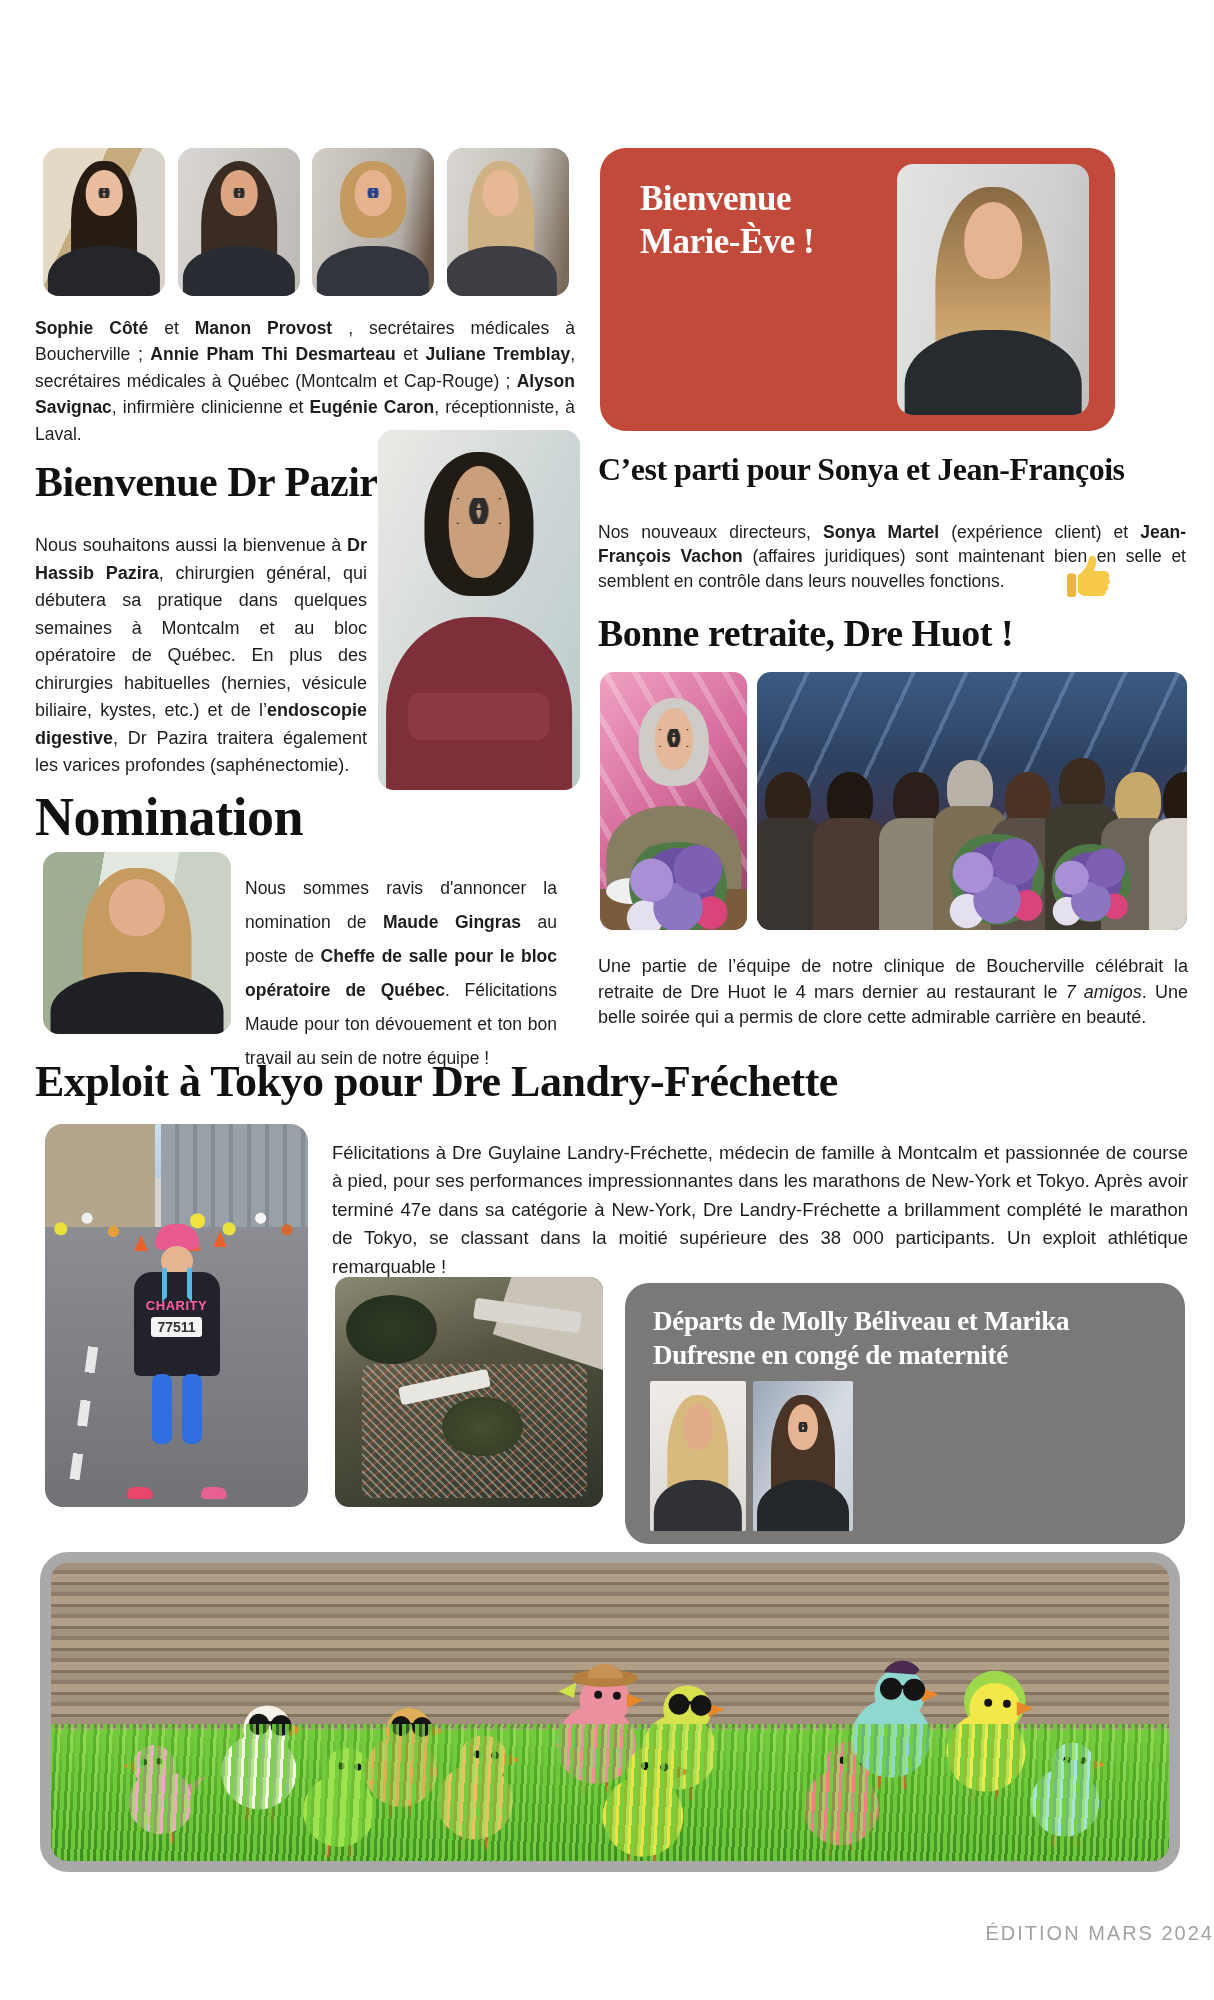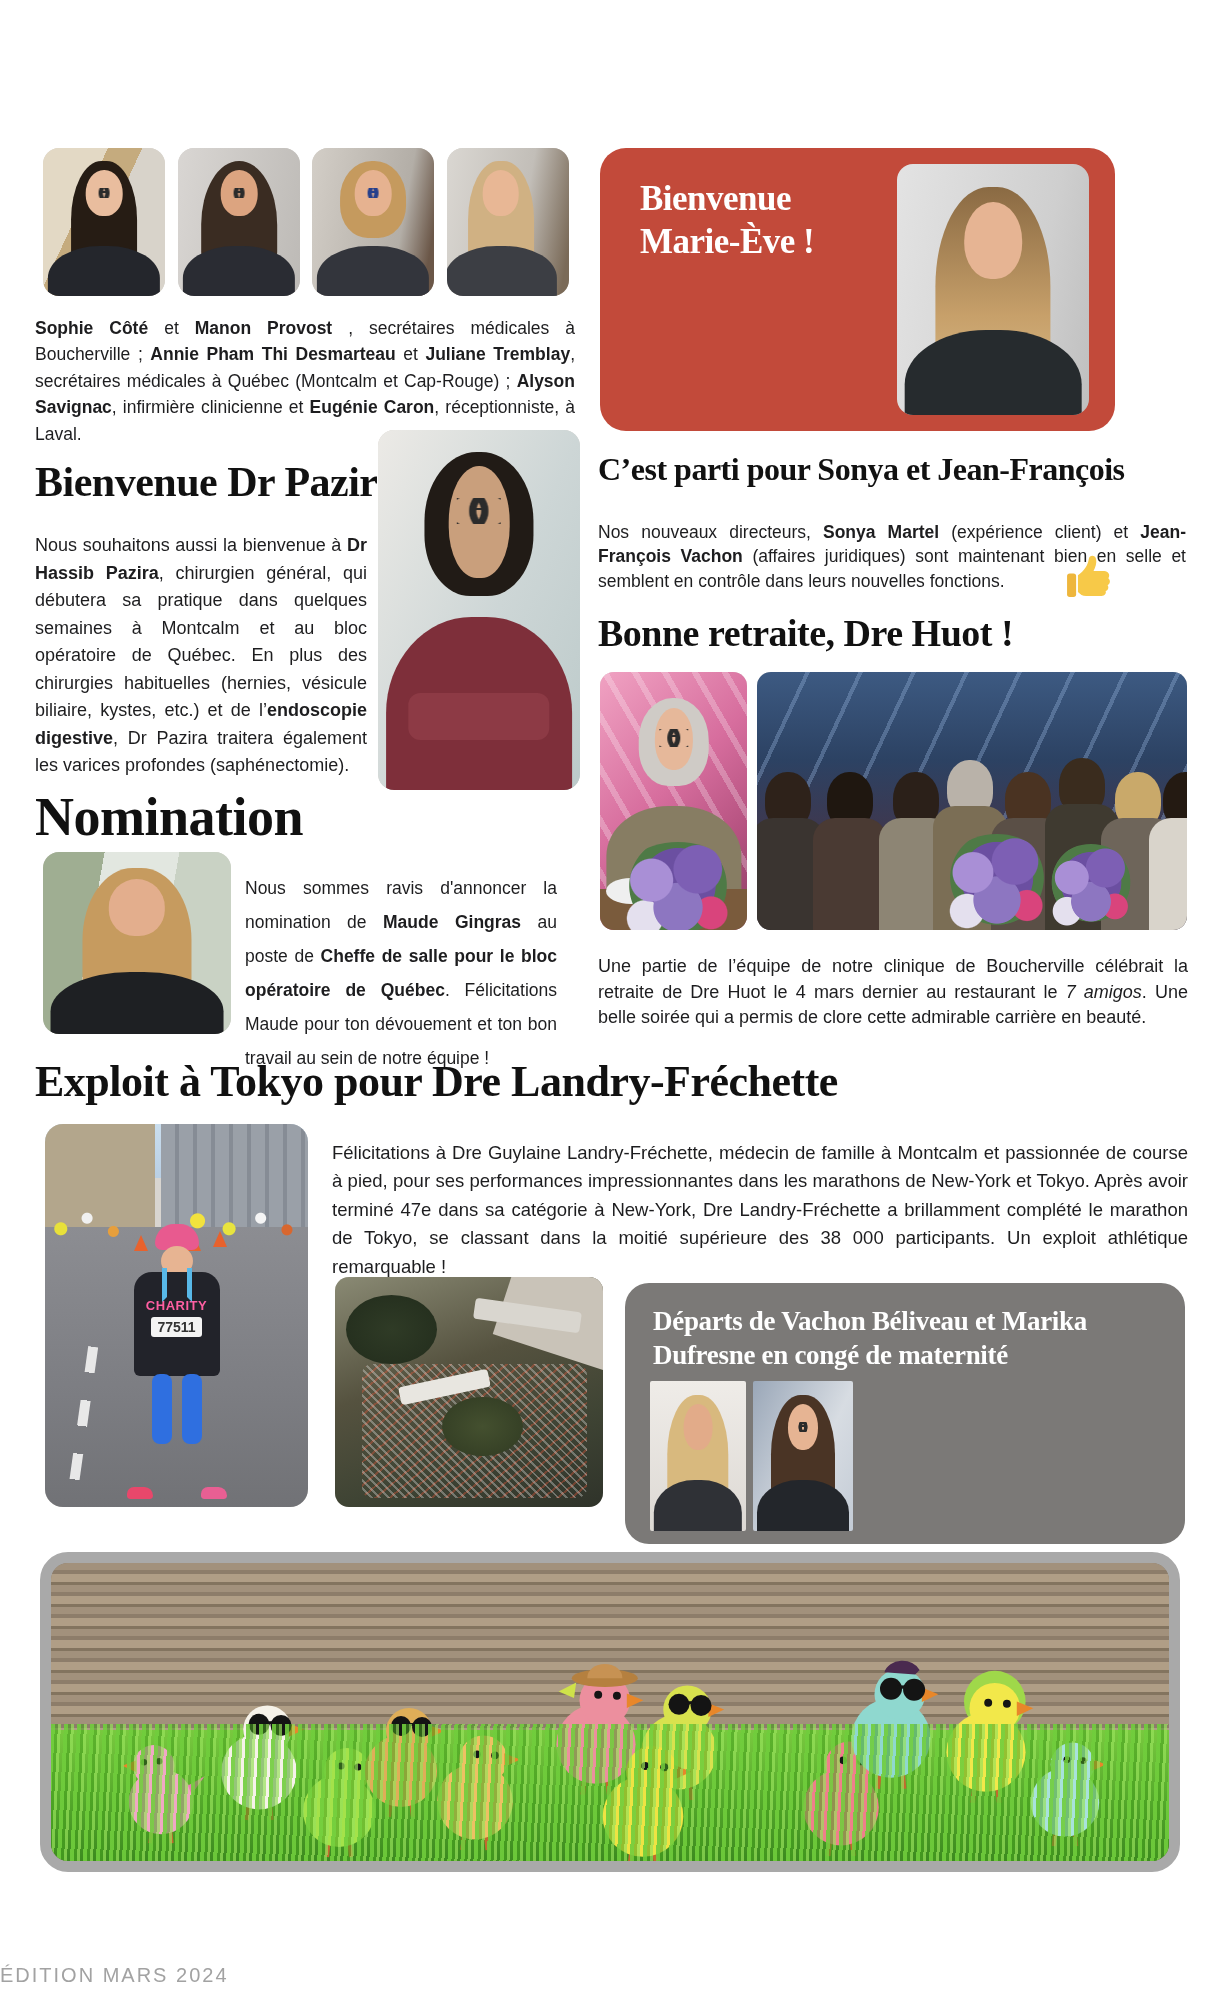--- a/index.html
+++ b/index.html
@@ -21,22 +21,22 @@
   .pazira-h{left:35px;top:460px;font-size:42px;}
   .pazira-body{left:35px;top:514px;width:332px;font-size:18px;line-height:27.5px;}
   .nom-h{left:35px;top:788px;font-size:54px;}
   .nom-body{left:245px;top:853px;width:312px;font-size:17.5px;line-height:34px;}
   .sonya-h{left:598px;top:452px;font-size:32px;}
   .sonya-body{left:598px;top:502px;width:588px;font-size:17.5px;line-height:24.5px;}
   .huot-h{left:598px;top:613px;font-size:38px;}
   .huot-body{left:598px;top:936px;width:590px;font-size:18px;line-height:25.5px;}
   .tokyo-h{left:35px;top:1058px;font-size:44px;}
   .tokyo-body{left:332px;top:1120px;width:856px;font-size:18.5px;line-height:28.5px;}
-  .footer{left:0;width:100%;top:1922px;text-align:left;font-size:20px;
-          letter-spacing:2px;color:var(--footer-gray);margin-top:42px;}
+  .footer{left:0;width:100%;top:1922px;text-align:right;font-size:20px;
+          letter-spacing:2px;color:var(--footer-gray);}
   
   .red-box{left:600px;top:148px;width:515px;height:283px;border-radius:26px;background:var(--accent-red);}
   .red-box h2{color:#fff;font-size:35px;margin:30px 0 12px 40px;width:250px;line-height:1.22;}
   .red-box .rb-body{margin:0 0 0 40px;width:318px;color:#fff;font-size:17px;line-height:25px;text-align:justify;}
   .rb-photo{position:absolute;right:26px;top:16px;width:192px;height:251px;border-radius:16px;overflow:hidden;}
   
   .gray-box{left:625px;top:1283px;width:560px;height:261px;border-radius:24px;background:var(--box-gray);}
   .gray-box h2{color:#fff;font-size:27px;margin:22px 28px 12px 28px;letter-spacing:-0.3px;line-height:1.25;}
   .gb-photo{position:absolute;top:98px;height:150px;border-radius:2px;overflow:hidden;}
   .gb-photo.molly{left:25px;width:96px;}
@@ -302,21 +302,21 @@
                              repeating-linear-gradient(-40deg,rgba(230,90,60,.35) 0 2px,transparent 2px 9px);
                   border-radius:10px;"></div>
       <div style="position:absolute;left:4%;top:8%;width:34%;height:30%;border-radius:50%;background:radial-gradient(#2f3b26,#222c1c);"></div>
       <div style="position:absolute;left:40%;top:52%;width:30%;height:26%;border-radius:50%;background:radial-gradient(#44502f,#303a22);"></div>
       <div style="position:absolute;left:24%;top:44%;width:34%;height:8%;background:#e8e6e0;border-radius:4px;transform:rotate(-12deg);"></div>
       <div style="position:absolute;left:52%;top:12%;width:40%;height:9%;background:#d9d6cf;border-radius:4px;transform:rotate(8deg);"></div>
       </div>
   </div>
 
   <div class="abs gray-box">
-    <h2>Départs de Vachon Béliveau et Marika Dufresne en congé de maternité</h2>
+    <h2>Départs de Molly Béliveau et Marika Dufresne en congé de maternité</h2>
     <div class="gb-photo molly">
       <div class="pframe">
           <div class="pbg" style="background:linear-gradient(#efece8,#ddd9d4);"></div>
         <div class="hair long" style="background:#d8b97e;width:64%;"></div>
         <div class="face" style="background:#e2ab89;"></div>
         <div class="torso" style="background:#2f3136;"></div>
         </div>
     </div>
     <div class="gb-photo marika">
       <div class="pframe">

